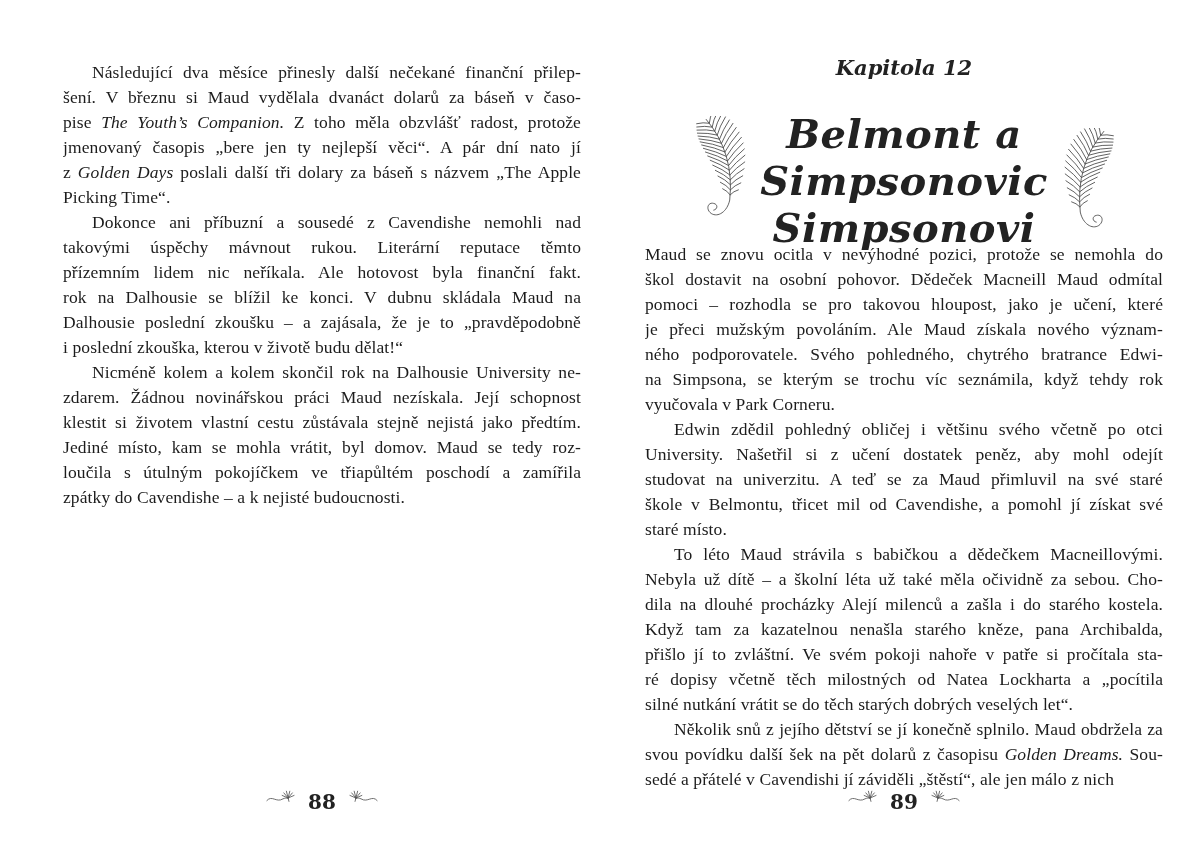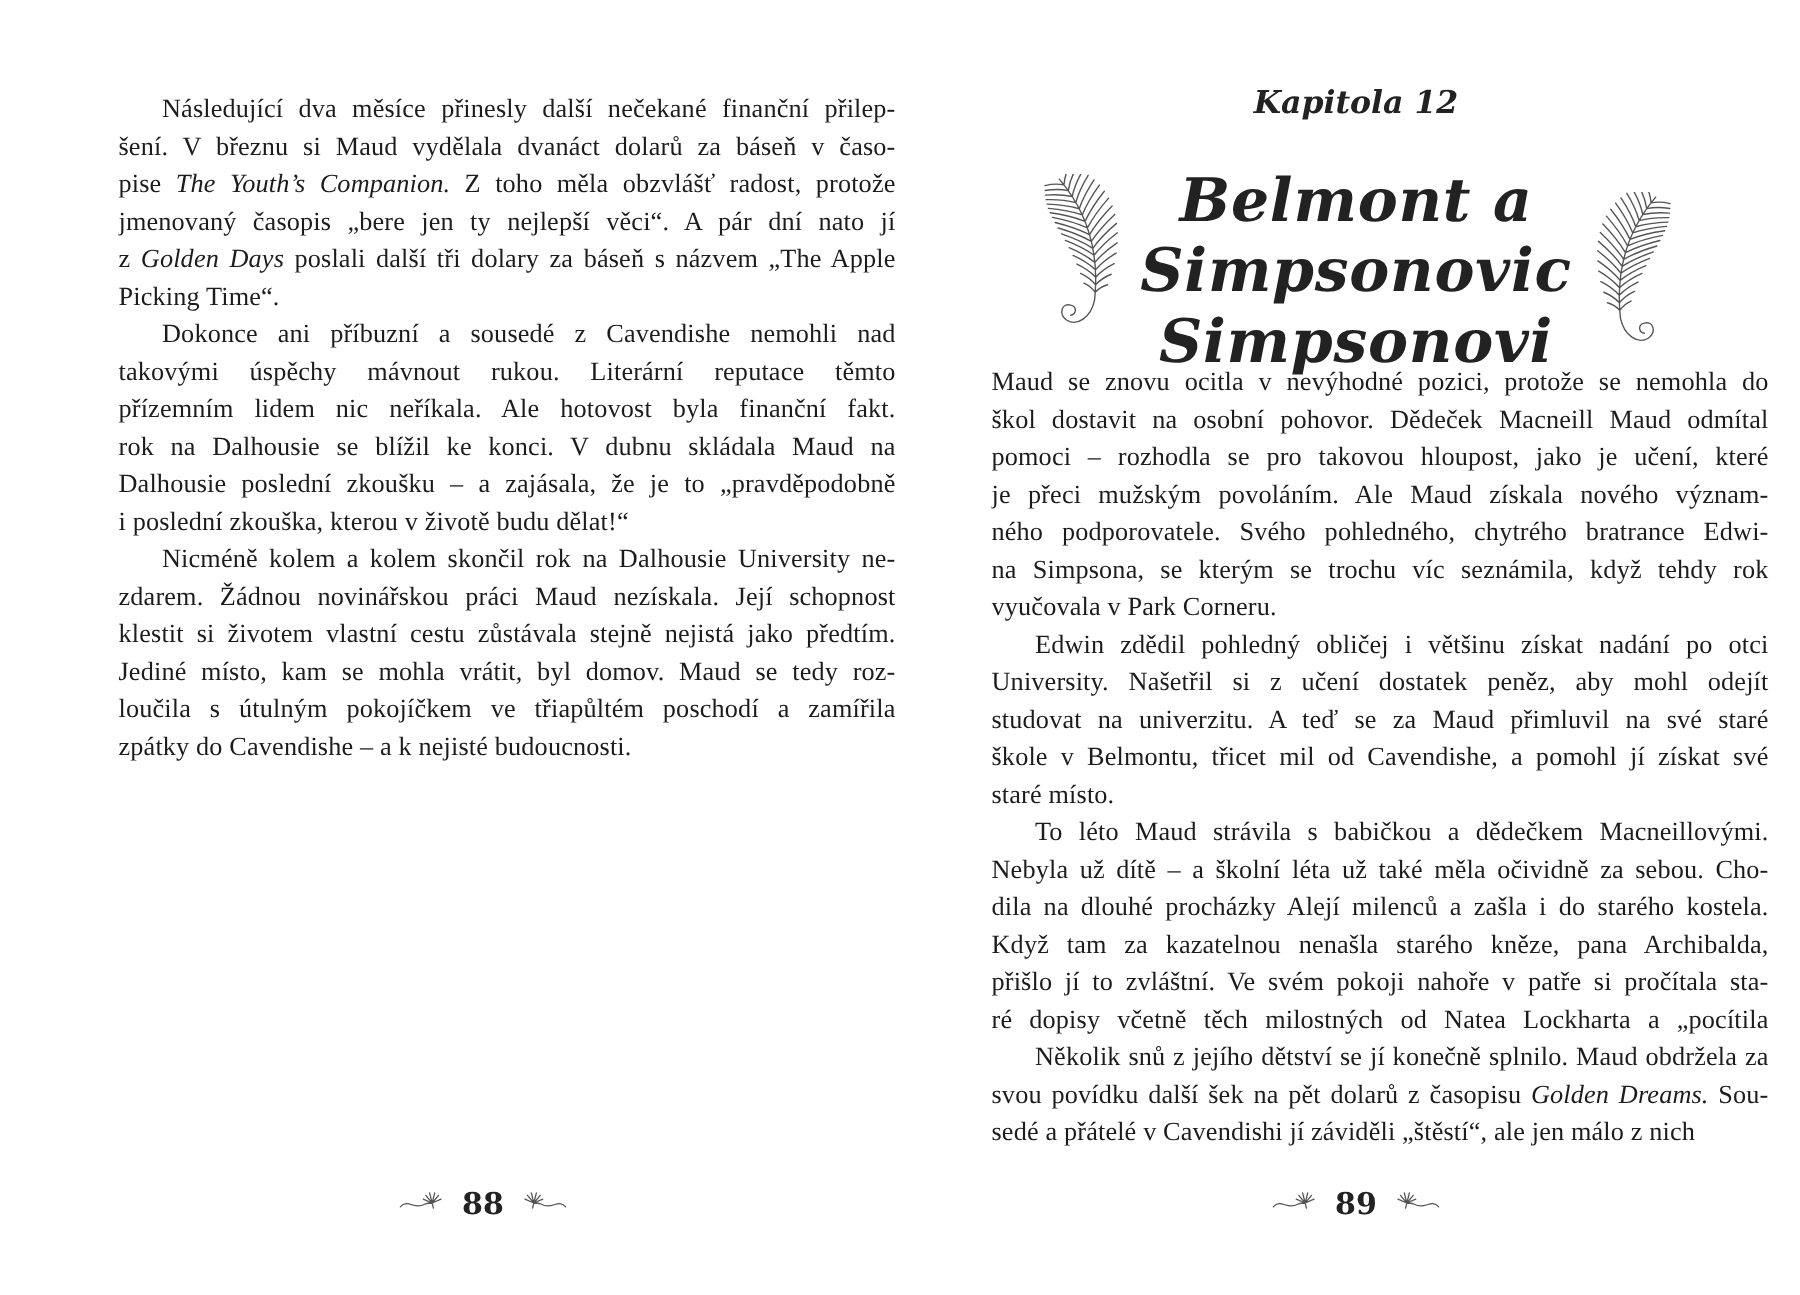--- a/index.html
+++ b/index.html
@@ -6,21 +6,21 @@
   body{
     width:1200px;height:863px;position:relative;overflow:hidden;
     background:#ffffff;
     font-family:"Liberation Serif","DejaVu Serif",serif;
     color:var(--text,#1c1c1c);
   }
   .page{position:absolute;width:518px;}
   .page-left{left:63px;top:0;height:863px;}
   .page-right{left:645px;top:0;height:642px;}
 
-  .body-text{position:absolute;left:16px;width:518px;font-size:17.5px;}
+  .body-text{position:absolute;left:0;width:518px;font-size:17.5px;}
   .page-left .body-text{top:60px;}
   .page-right .body-text{top:242px;}
 
   .line{
     height:25px;line-height:25px;overflow:hidden;
     text-align:justify;text-align-last:justify;
     letter-spacing:0.1px;
   }
   .line.last{text-align-last:left;}
   .line.indent{padding-left:29px;}
@@ -36,21 +36,21 @@
     font-family:"DejaVu Serif",serif;font-weight:bold;font-style:italic;
     font-size:40px;line-height:47px;color:var(--heading,#222222);
     letter-spacing:0.5px;
   }
   .fern{position:absolute;width:84px;height:111px;}
   .fern-left{left:36px;top:116px;}
   .fern-right{right:34px;top:128px;transform:scaleX(-1);}
 
   .footer{
     position:absolute;top:790px;left:0;width:100%;
-    display:flex;align-items:center;justify-content:center;gap:8px;
+    display:flex;justify-content:center;gap:8px;
   }
   .pagenum{
     font-family:"DejaVu Serif",serif;font-weight:bold;
     font-size:20px;color:var(--heading,#222222);
   }
   .sprig{width:34px;height:16px;}
   .sprig.mir{transform:scaleX(-1);}
 </style>
 </head>
 <body>
@@ -102,31 +102,32 @@
         <path d="M 30 4 Q 64 44 58 100 C 55 114 44 121 36 116 C 29 111 32 102 39 104 C 44 105 44 111 39 112 M 33.7 8.5 q -7.3 -1.3 -15.1 0.6 M 33.7 8.5 q 0.5 -7.4 4.3 -14.5 M 37.1 13.1 q -8.5 -1.7 -18.3 -0.1 M 37.1 13.1 q 1.3 -8.6 6.0 -17.3 M 40.2 17.8 q -9.6 -2.1 -21.2 -1.1 M 40.2 17.8 q 2.1 -9.6 7.9 -19.7 M 43.1 22.6 q -10.4 -2.7 -23.6 -2.3 M 43.1 22.6 q 2.9 -10.4 9.8 -21.6 M 45.8 27.5 q -11.1 -3.3 -25.5 -3.7 M 45.8 27.5 q 3.8 -10.9 11.8 -22.9 M 48.2 32.4 q -11.6 -3.9 -26.8 -5.2 M 48.2 32.4 q 4.6 -11.3 13.6 -23.7 M 50.4 37.5 q -11.8 -4.6 -27.6 -6.8 M 50.4 37.5 q 5.4 -11.4 15.3 -23.9 M 52.3 42.7 q -11.7 -5.2 -27.7 -8.3 M 52.3 42.7 q 6.1 -11.3 16.8 -23.6 M 54.0 48.0 q -11.5 -5.7 -27.3 -9.6 M 54.0 48.0 q 6.6 -11.0 17.9 -22.7 M 55.4 53.4 q -11.0 -6.2 -26.3 -10.6 M 55.4 53.4 q 7.0 -10.5 18.6 -21.4 M 56.6 58.9 q -10.3 -6.5 -24.8 -11.4 M 56.6 58.9 q 7.1 -9.9 18.8 -19.8 M 57.6 64.4 q -9.4 -6.7 -22.8 -11.8 M 57.6 64.4 q 7.1 -9.1 18.5 -17.8 M 58.2 70.1 q -8.4 -6.7 -20.4 -11.7 M 58.2 70.1 q 6.9 -8.2 17.7 -15.5 M 58.7 75.9 q -7.2 -6.5 -17.8 -11.3 M 58.7 75.9 q 6.5 -7.3 16.4 -13.2 M 58.9 81.8 q -6.0 -6.2 -14.9 -10.4 M 58.9 81.8 q 5.8 -6.3 14.6 -10.7 M 58.8 87.8 q -4.7 -5.6 -11.9 -9.0 M 58.8 87.8 q 5.0 -5.3 12.4 -8.3 M 58.5 93.8 q -3.4 -4.9 -8.9 -7.3 M 58.5 93.8 q 4.1 -4.4 9.8 -6.0" fill="none" stroke="#555555" stroke-width="1.1" stroke-linecap="round"></path>
       </svg>
     <div class="body-text">
         <div class="line">Maud se znovu ocitla v nevýhodné pozici, protože se nemohla do</div>
         <div class="line">škol dostavit na osobní pohovor. Dědeček Macneill Maud odmítal</div>
         <div class="line">pomoci – rozhodla se pro takovou hloupost, jako je učení, které</div>
         <div class="line">je přeci mužským povoláním. Ale Maud získala nového význam-</div>
         <div class="line">ného podporovatele. Svého pohledného, chytrého bratrance Edwi-</div>
         <div class="line">na Simpsona, se kterým se trochu víc seznámila, když tehdy rok</div>
         <div class="line last">vyučovala v Park Corneru.</div>
-        <div class="line indent">Edwin zdědil pohledný obličej i většinu získat nadání po otci</div>
+        <div class="line indent">Edwin zdědil pohledný obličej i většinu svého včetně po otci</div>
         <div class="line">University. Našetřil si z učení dostatek peněz, aby mohl odejít</div>
         <div class="line">studovat na univerzitu. A teď se za Maud přimluvil na své staré</div>
         <div class="line">škole v Belmontu, třicet mil od Cavendishe, a pomohl jí získat své</div>
         <div class="line last">staré místo.</div>
         <div class="line indent">To léto Maud strávila s babičkou a dědečkem Macneillovými.</div>
         <div class="line">Nebyla už dítě – a školní léta už také měla očividně za sebou. Cho-</div>
         <div class="line">dila na dlouhé procházky Alejí milenců a zašla i do starého kostela.</div>
         <div class="line">Když tam za kazatelnou nenašla starého kněze, pana Archibalda,</div>
         <div class="line">přišlo jí to zvláštní. Ve svém pokoji nahoře v patře si pročítala sta-</div>
         <div class="line">ré dopisy včetně těch milostných od Natea Lockharta a „pocítila</div>
+        <div class="line last">silné nutkání vrátit se do těch starých dobrých veselých let“.</div>
         <div class="line indent">Několik snů z jejího dětství se jí konečně splnilo. Maud obdržela za</div>
         <div class="line">svou povídku další šek na pět dolarů z časopisu <i>Golden Dreams.</i> Sou-</div>
         <div class="line last">sedé a přátelé v Cavendishi jí záviděli „štěstí“, ale jen málo z nich</div>
       </div>
     <div class="footer">
       <svg class="sprig" viewBox="0 0 40 18">
           <path d="M 1 12 C 7 5 12 15 20 10 C 22 9 24 9 26 9 M 26 9 l -5 -6 M 26 9 l -2 -8 M 26 9 l 2 -8 M 26 9 l 5 -6 M 26 9 l -7 -3 M 26 9 l 7 -3 M 26 9 l 1 4" fill="none" stroke="#555555" stroke-width="1" stroke-linecap="round"></path>
         </svg>
       <span class="pagenum">89</span>
       <svg class="sprig mir" viewBox="0 0 40 18">

